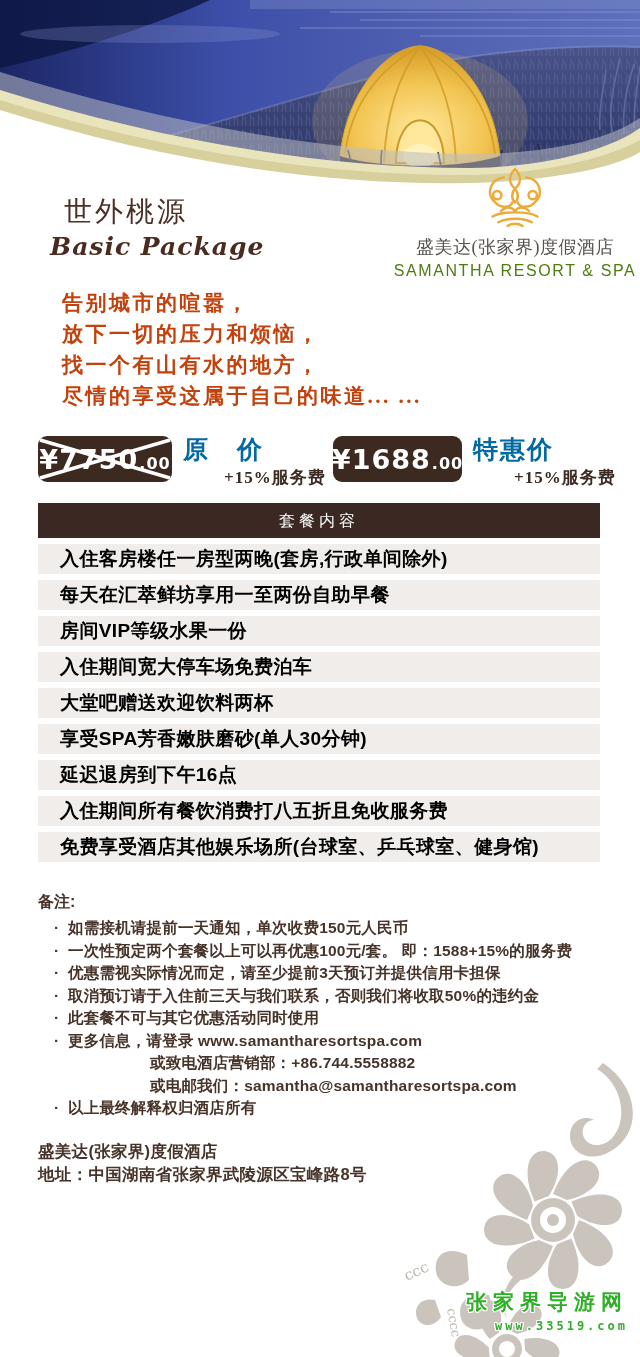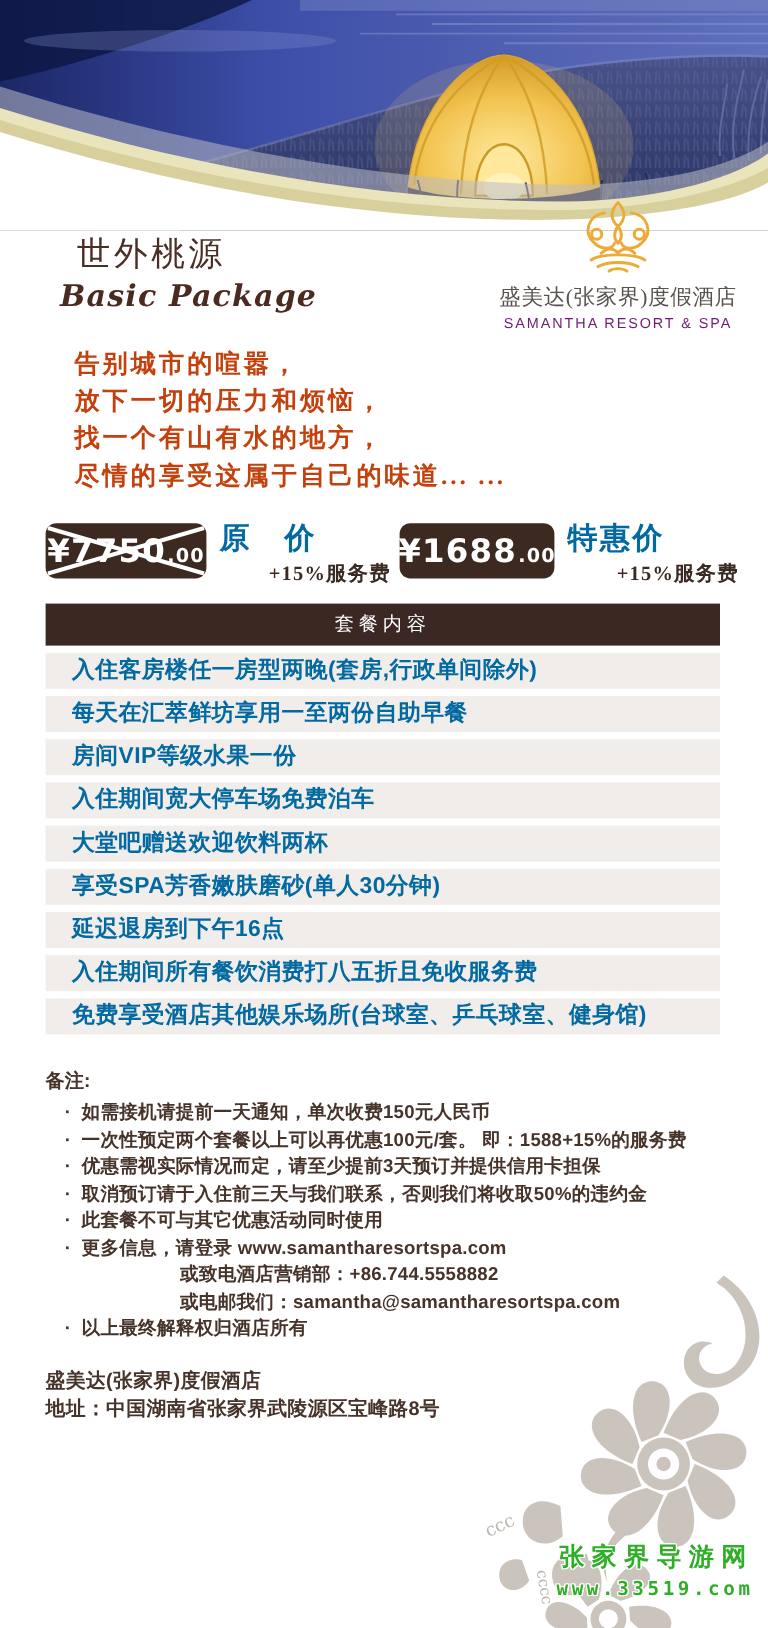--- a/index.html
+++ b/index.html
@@ -9,21 +9,21 @@
     background:#fff; overflow:hidden;
     font-family:"Liberation Sans", sans-serif;
   }
   
   .hero { position:absolute; left:0; top:0; width:640px; height:192px; z-index:1; }
   .hero svg { position:absolute; left:0; top:0; width:100%; height:100%; }
   
   .logo-block { position:absolute; top:164px; right:2px; width:246px; text-align:center; z-index:3; }
   .logo-block svg { display:block; margin:0 auto; }
   .logo-cn { font-family:"Liberation Serif", serif; font-size:18px; color:#57524d; letter-spacing:0.5px; margin-top:5px; }
-  .logo-en { font-size:12px; color:#701a75; letter-spacing:1.6px; margin-top:3px;text-align:center; }
+  .logo-en { font-size:16px; color:#4d7c0f; letter-spacing:1.6px; margin-top:3px;text-align:center; }
   
   .title-cn { position:absolute; left:64px; top:193px; font-size:28px; color:#4b2f26; letter-spacing:3px; z-index:2; }
   .title-en { position:absolute; left:50px; top:232px; font-family:"DejaVu Serif", serif; font-style:italic; font-weight:700; font-size:25px; color:#4b2a20; letter-spacing:1px; z-index:2; }
   
   .poem { position:absolute; left:62px; top:292px; z-index:2; }
   .poem-line { font-family:"Liberation Serif", serif; font-weight:700; font-size:21px; line-height:22px; margin-bottom:9px; color:#c2410c; letter-spacing:2.5px; }
   
   .price-group { position:absolute; top:436px; display:flex; z-index:2; }
   .pg-original { left:38px; }
   .pg-special  { left:333px; }
@@ -35,36 +35,36 @@
   .strike { position:absolute; left:0; top:0; width:100%; height:100%; }
   .strike line { stroke:#fff; stroke-width:3.5; }
   .price-labels { margin-left:11px; padding-top:0; }
   .price-label { font-family:"Liberation Serif", serif; font-weight:700; font-size:25px; color:#0369a1; letter-spacing:2px; line-height:27px; }
   .price-sub   { font-family:"Liberation Serif", serif; font-weight:700; font-size:17px; color:#3b2a21; margin-top:3px; letter-spacing:1px;margin-left:41px; }
   
   .package { position:absolute; left:38px; top:503px; width:562px; z-index:2; }
   .pkg-header { height:35px; line-height:35px; background:#3b2822; color:#fff; text-align:center;
     font-size:16px; font-weight:400; letter-spacing:4px; margin-bottom:6px; }
   .pkg-row { height:30px; line-height:30px; background:#f0edeb; margin-bottom:6px; padding-left:22px;
-    font-size:19px; font-weight:700; color:#0369a1; letter-spacing:0.4px; white-space:nowrap; overflow:hidden; }
+    font-size:19px; font-weight:700; color:#000000; letter-spacing:0.4px; white-space:nowrap; overflow:hidden; }
   
   .notes { position:absolute; left:38px; top:891px; width:584px; z-index:2; }
   .notes-title { font-size:16px; font-weight:700; color:#463329; line-height:22px; margin-bottom:4px; }
   .note-line { display:flex; padding-left:16px; font-size:15.5px; font-weight:700; color:#463329; line-height:22.5px; letter-spacing:0.2px; white-space:nowrap; }
   .note-bullet { width:14px; flex:0 0 14px; }
   .note-line.indent { padding-left:112px; }
   
   .footer-block { position:absolute; left:38px; top:1140px; z-index:2; }
   .footer-line { font-size:16.5px; font-weight:700; color:#463329; line-height:23px; letter-spacing:0.3px; }
   
   .ornament { position:absolute; right:0; bottom:0; width:235px; height:300px; z-index:0; }
   .watermark { position:absolute; right:12px; bottom:24px; z-index:4; text-align:right; }
   .wm-name { font-size:21px; font-weight:700; color:#2fae27; letter-spacing:6px;
     text-shadow:-1px -1px 0 #fff,1px -1px 0 #fff,-1px 1px 0 #fff,1px 1px 0 #fff,0 -1px 0 #fff,0 1px 0 #fff,-1px 0 0 #fff,1px 0 0 #fff; }
-  .wm-url { font-family:"DejaVu Sans Mono", monospace; font-size:16px; font-weight:700; color:#2fae27; letter-spacing:3px; margin-top:3px;
+  .wm-url { font-family:"DejaVu Sans Mono", monospace; font-size:12px; font-weight:700; color:#2fae27; letter-spacing:3px; margin-top:3px;
     text-shadow:-1px -1px 0 #fff,1px -1px 0 #fff,-1px 1px 0 #fff,1px 1px 0 #fff,0 -1px 0 #fff,0 1px 0 #fff,-1px 0 0 #fff,1px 0 0 #fff;padding-left:16px; }
 </style>
 </head>
 <body>
 
 <div id="page">
 
   <div class="hero">
     <svg viewBox="0 0 640 192" preserveAspectRatio="none">
       <defs>

